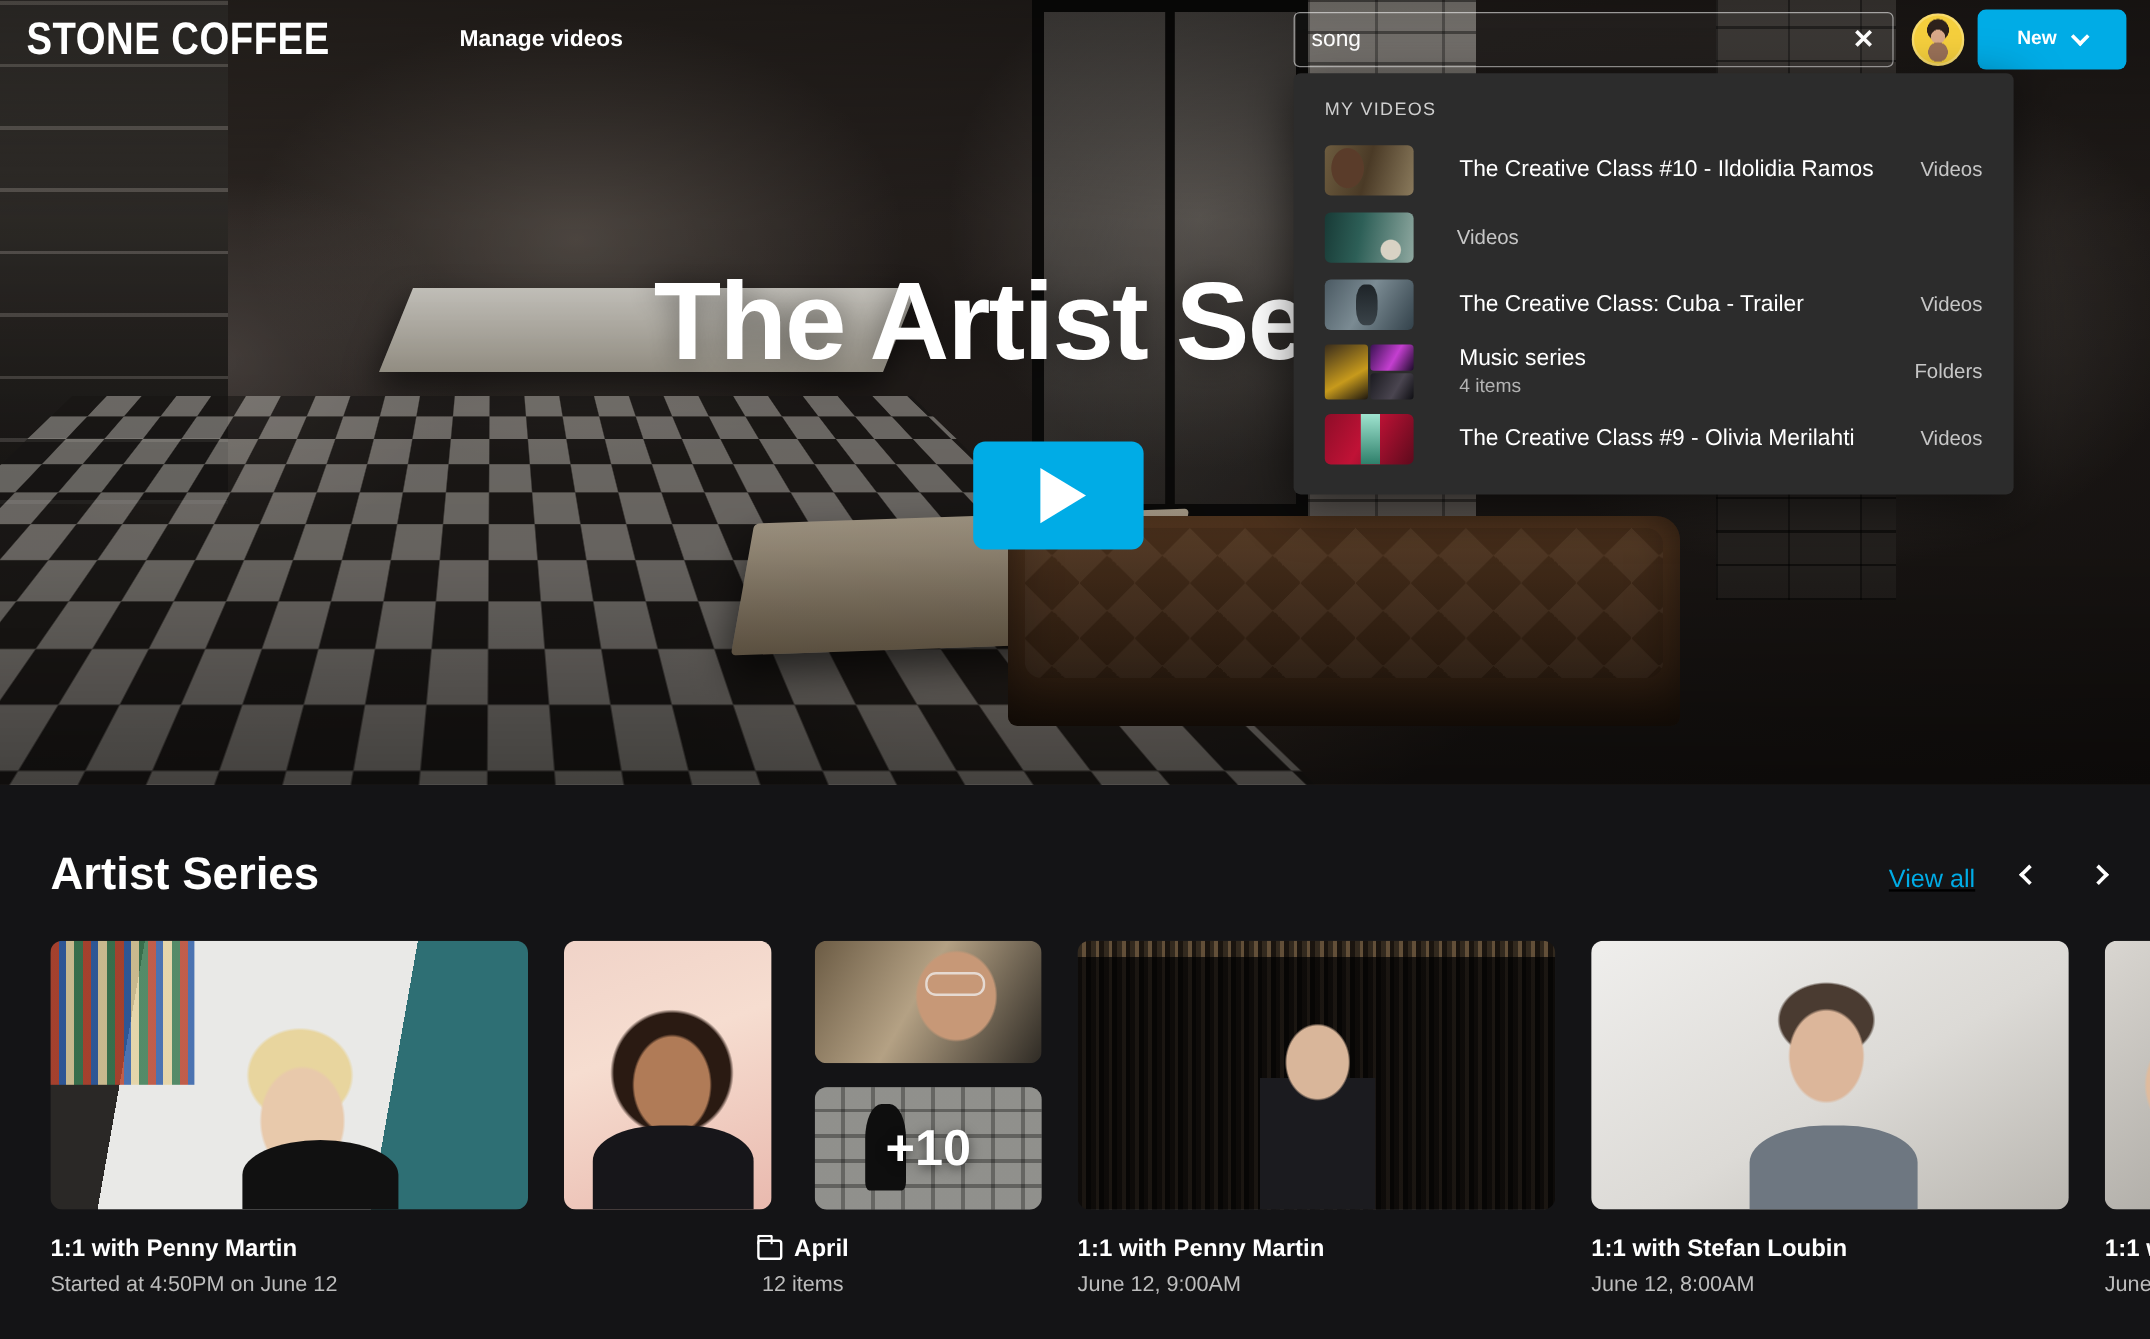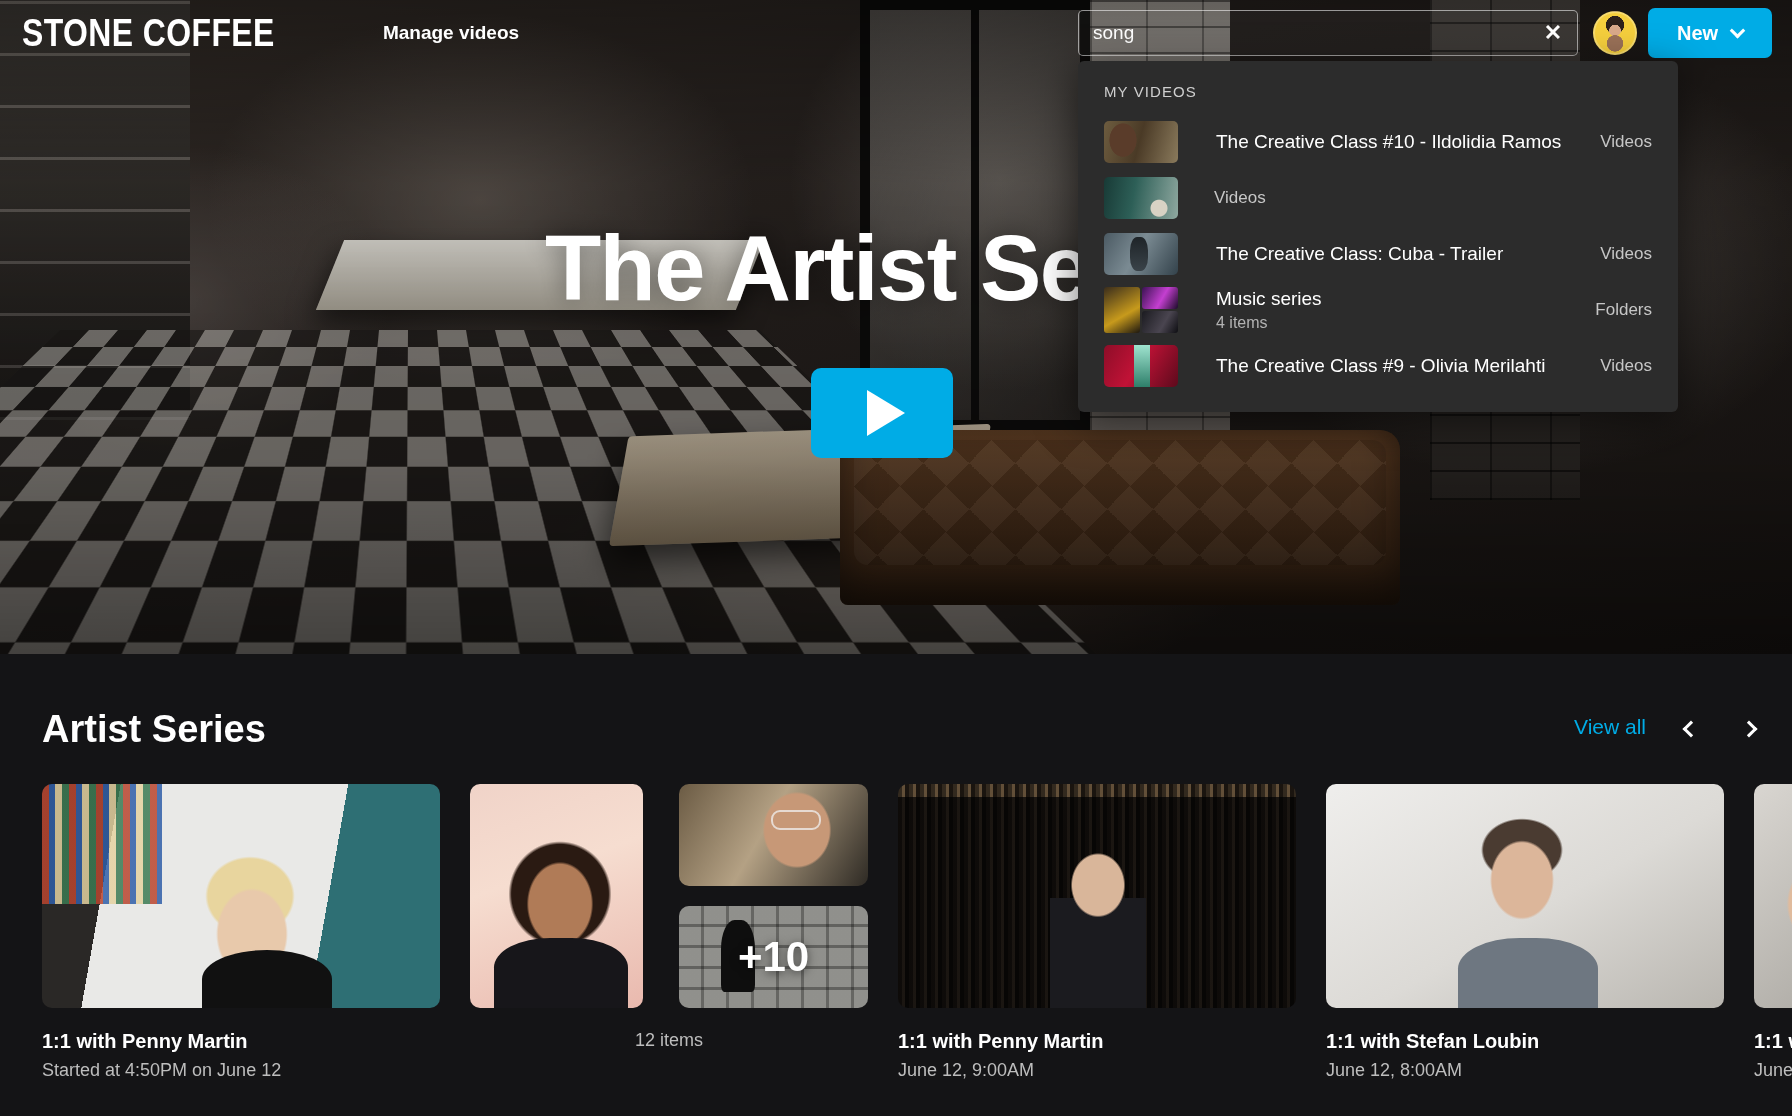--- a/index.html
+++ b/index.html
@@ -172,21 +172,21 @@
                 #f5cf3d;
     border: 2px solid rgba(255,255,255,.25);
   }
   #new-button {
     position: absolute; left: 1648px; top: 8px;
     width: 124px; height: 50px;
     background: #00ACE6; border: none; border-radius: 7px;
     display: flex; align-items: center; justify-content: center; gap: 14px;
     cursor: pointer; color: #fff;
   }
-  #new-button .lbl { font-size: 20px; font-weight: 700; }
+  #new-button .lbl { font-size: 16px; font-weight: 700; }
   #new-button .chev {
     width: 11px; height: 11px;
     border-right: 3px solid #fff; border-bottom: 3px solid #fff;
     transform: rotate(45deg) translate(-2px,-2px);
   }
 
   
   #search-dropdown {
     position: absolute; left: 1078px; top: 61px;
     width: 600px;
@@ -243,21 +243,21 @@
   
   #section {
     position: absolute; left: 0; top: 654px; width: 1792px; height: 462px;
     background: #141416;
   }
   #section-header {
     position: absolute; left: 42px; right: 30px; top: 54px;
     display: flex; align-items: center; justify-content: space-between;
   }
   #section-title { font-size: 38px; font-weight: 700; color: #fff; }
-  #section-actions { display: flex; align-items: flex-start; gap: 32px; }
+  #section-actions { display: flex; align-items: flex-end; gap: 32px; text-decoration: underline; }
   #view-all { font-size: 21px; color: #00ACE6; cursor: pointer; }
   .arrow-btn {
     background: none; border: none; cursor: pointer;
     width: 26px; height: 30px; position: relative;
   }
   .arrow-btn i {
     position: absolute; left: 7px; top: 8px;
     width: 12px; height: 12px;
     border-right: 3px solid #fff; border-top: 3px solid #fff;
     display: block;
@@ -499,20 +499,24 @@
           <div class="folder-small">
             <div class="media-img m-glasses"></div>
           </div>
           <div class="folder-small">
             <div class="media-img m-boxes"></div>
             <div class="more-overlay">+10</div>
           </div>
         </div>
       </div>
       <div class="card-caption folder-caption">
+        <div class="caption-title">
+          <span class="folder-icon"></span>
+          <span>April</span>
+        </div>
         <div class="caption-sub">12 items</div>
       </div>
     </div>
 
     <div class="card">
       <div class="card-media single-media">
         <div class="media-img m-records"></div>
       </div>
       <div class="card-caption">
         <div class="caption-title">1:1 with Penny Martin</div>

